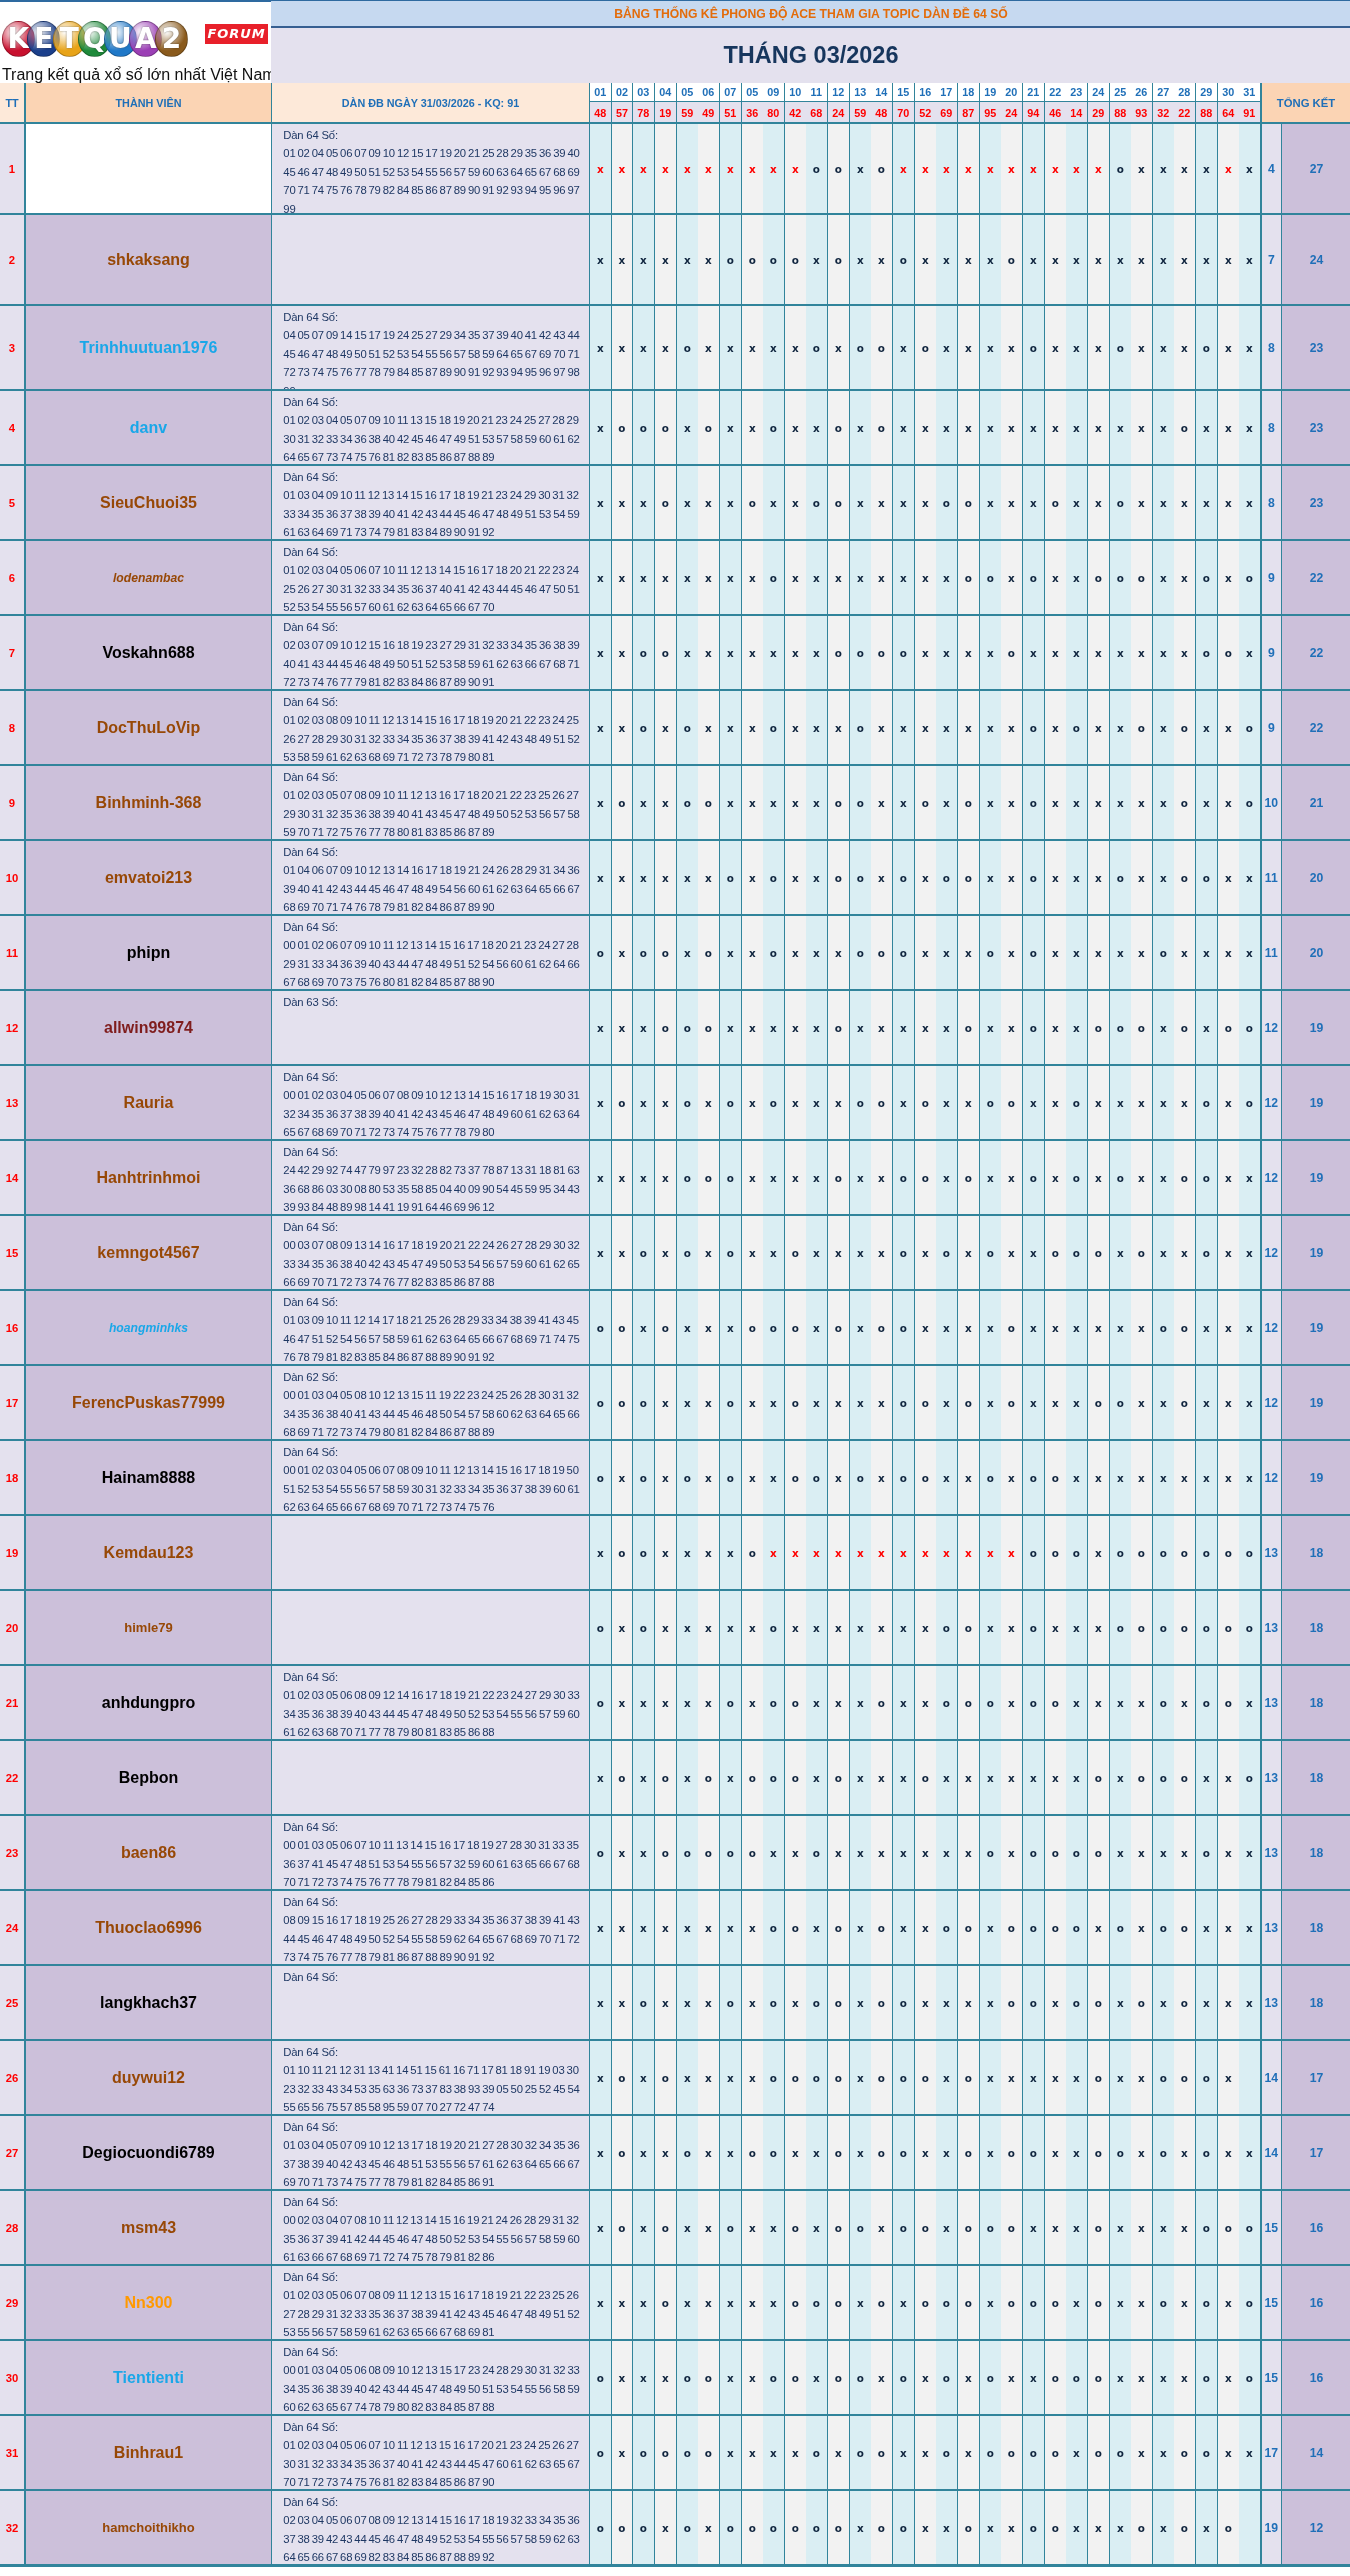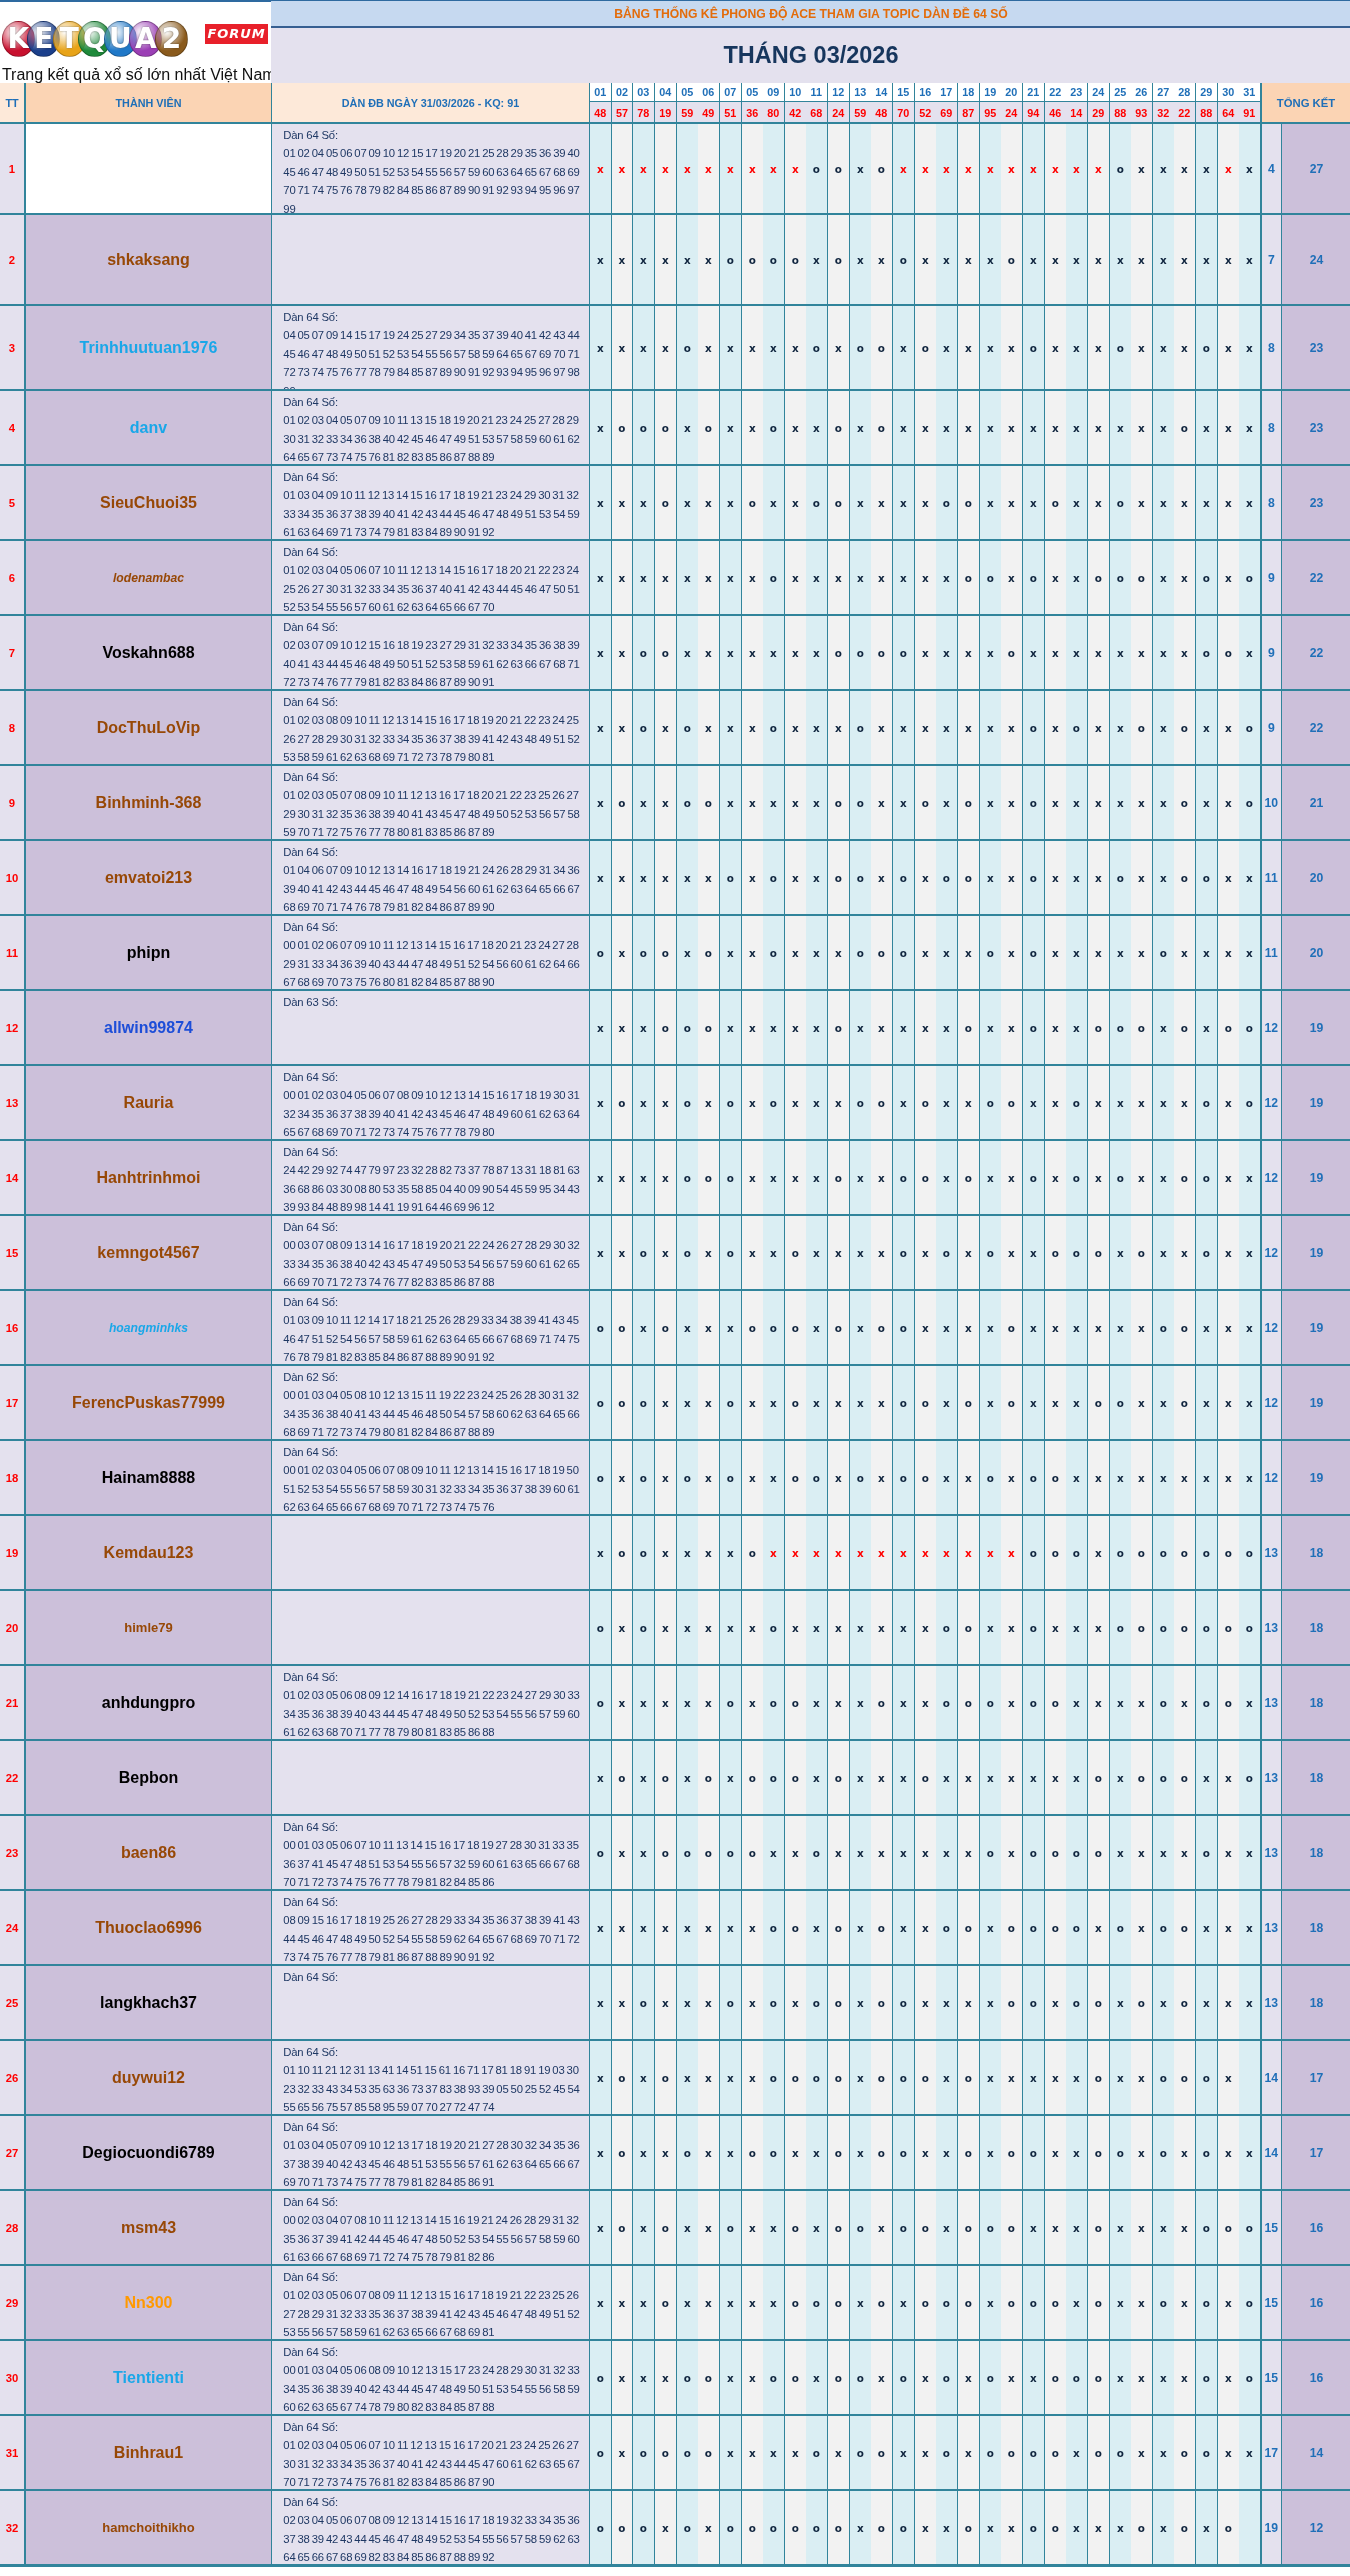--- a/index.html
+++ b/index.html
@@ -627,21 +627,21 @@
           <div class="mark even black" style="left: 606px;">x</div>
           <div class="mark odd black" style="left: 628px;">x</div>
           <div class="mark even black" style="left: 649px;">x</div>
         </div>
         <div class="c-hits">11</div>
         <div class="c-total">20</div>
       </div>
       <div class="row" style="height: 75px;">
         <div class="c-tt">12</div>
         <div class="c-member">
-          <span style="color: #1d4ed8;">allwin99874</span>
+          <span style="color: #7f1d1d;">allwin99874</span>
         </div>
         <div class="c-dan">
           <div>Dàn 63 Số:</div>
         </div>
         <div class="c-days">
           <div class="mark even black" style="left: 0px;">x</div>
           <div class="mark odd black" style="left: 21.6px;">x</div>
           <div class="mark even black" style="left: 43px;">x</div>
           <div class="mark odd black" style="left: 65px;">o</div>
           <div class="mark even black" style="left: 87px;">o</div>

